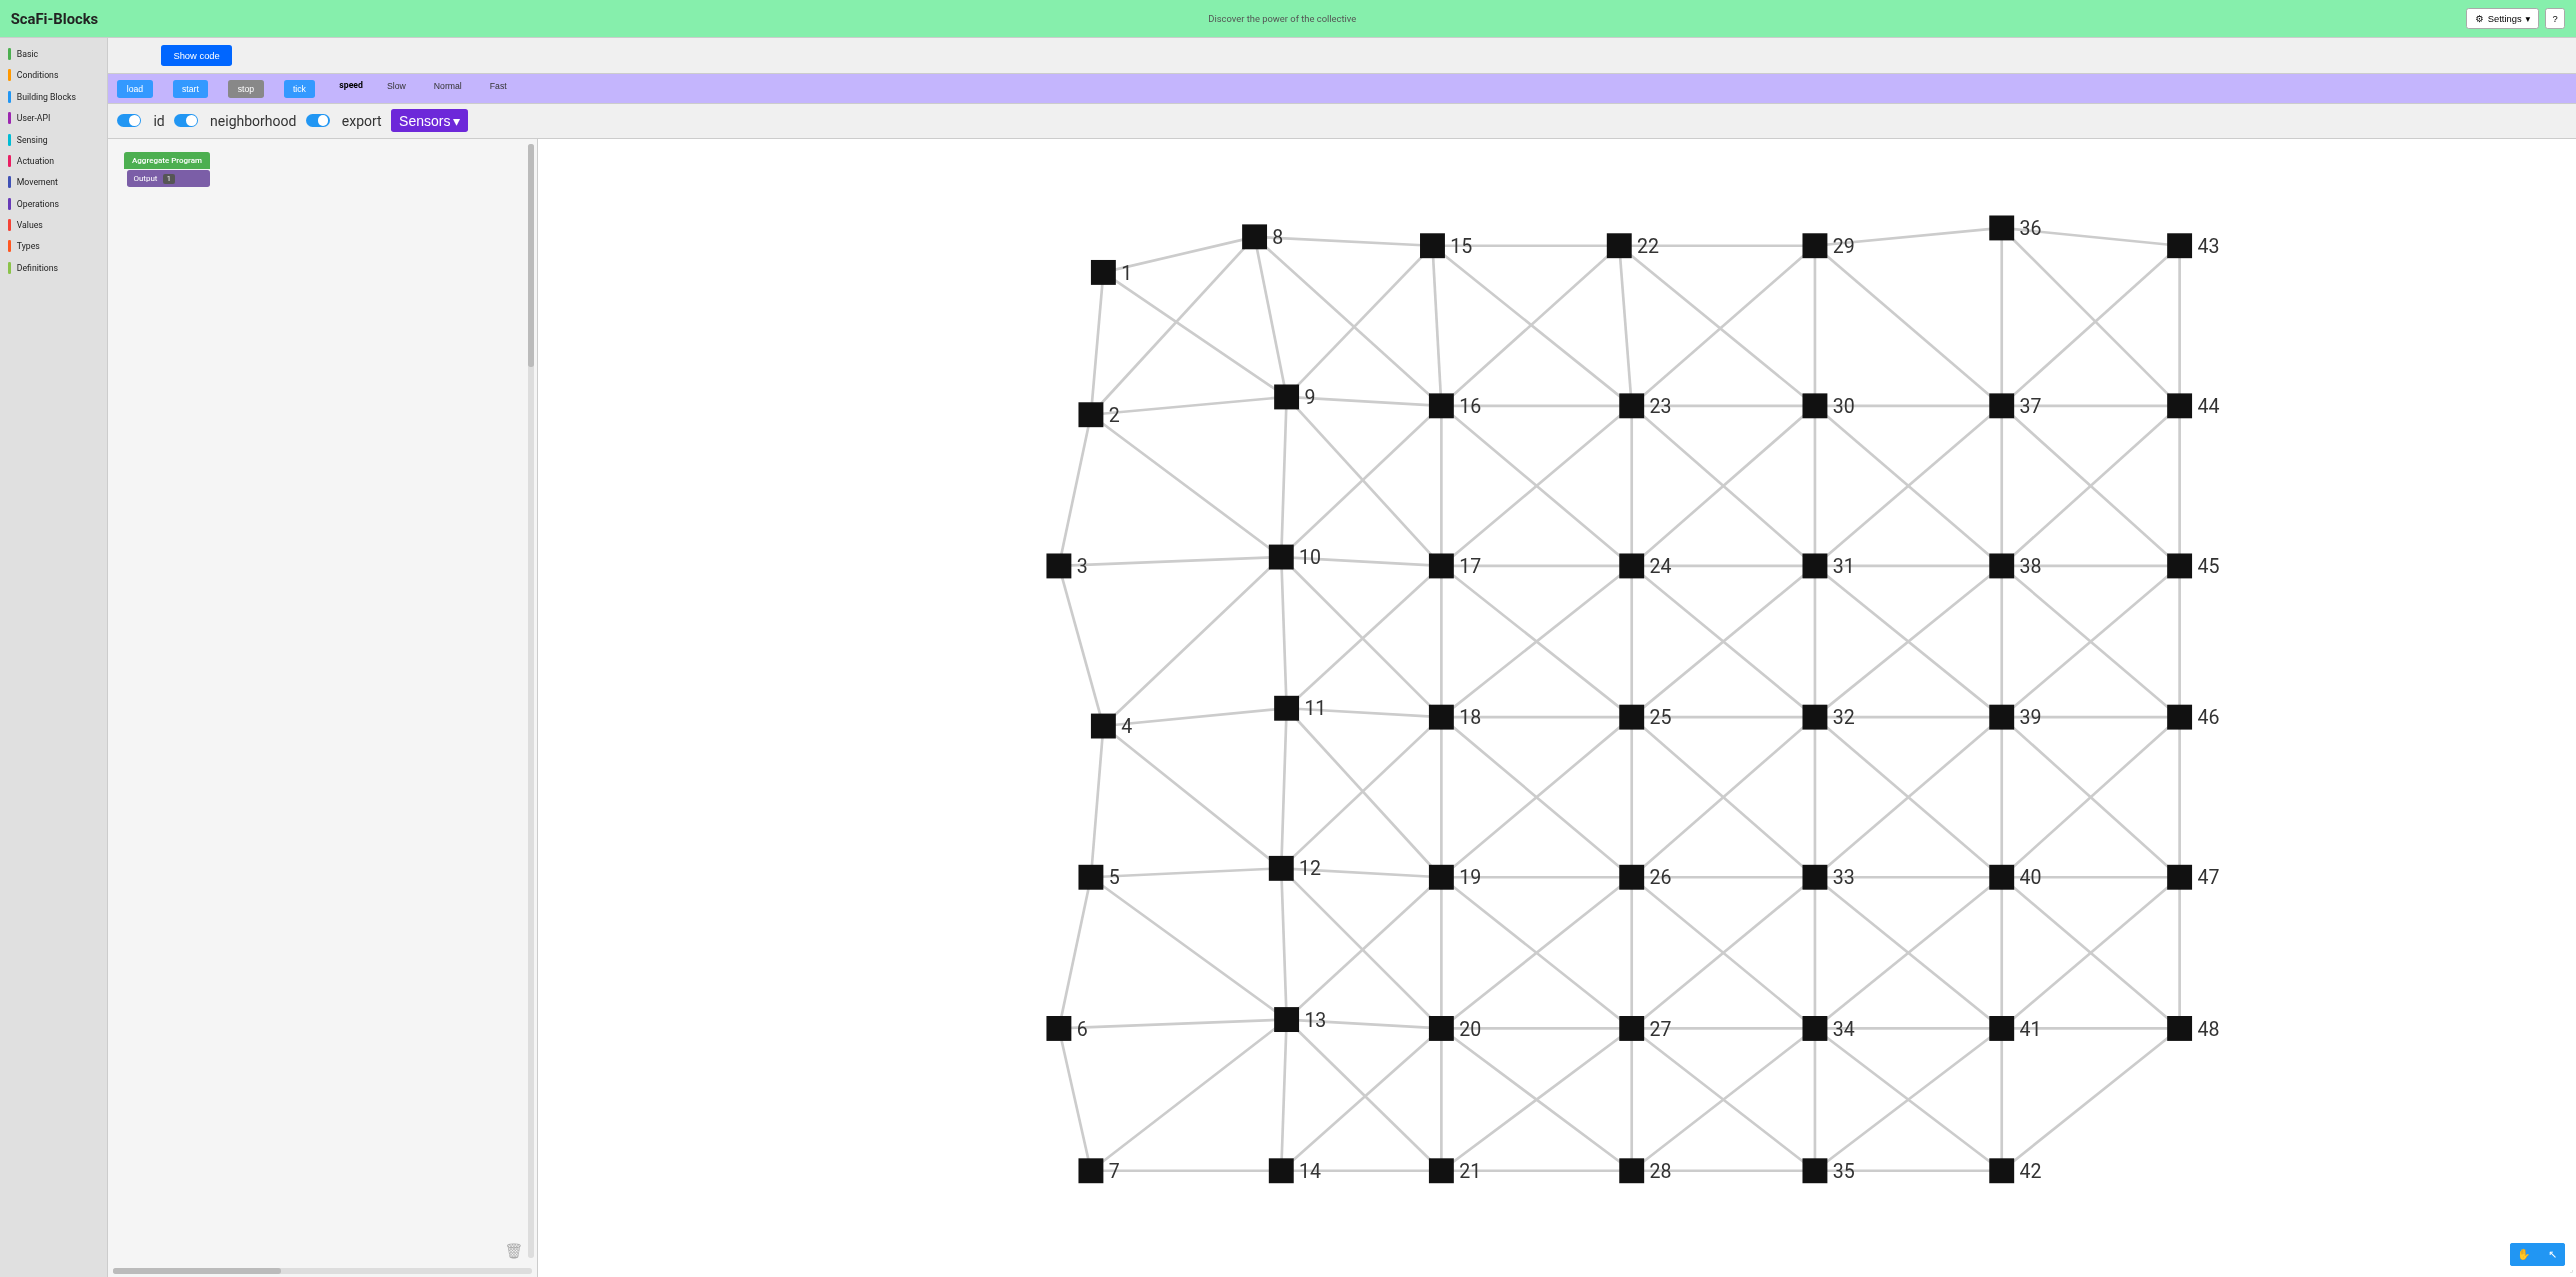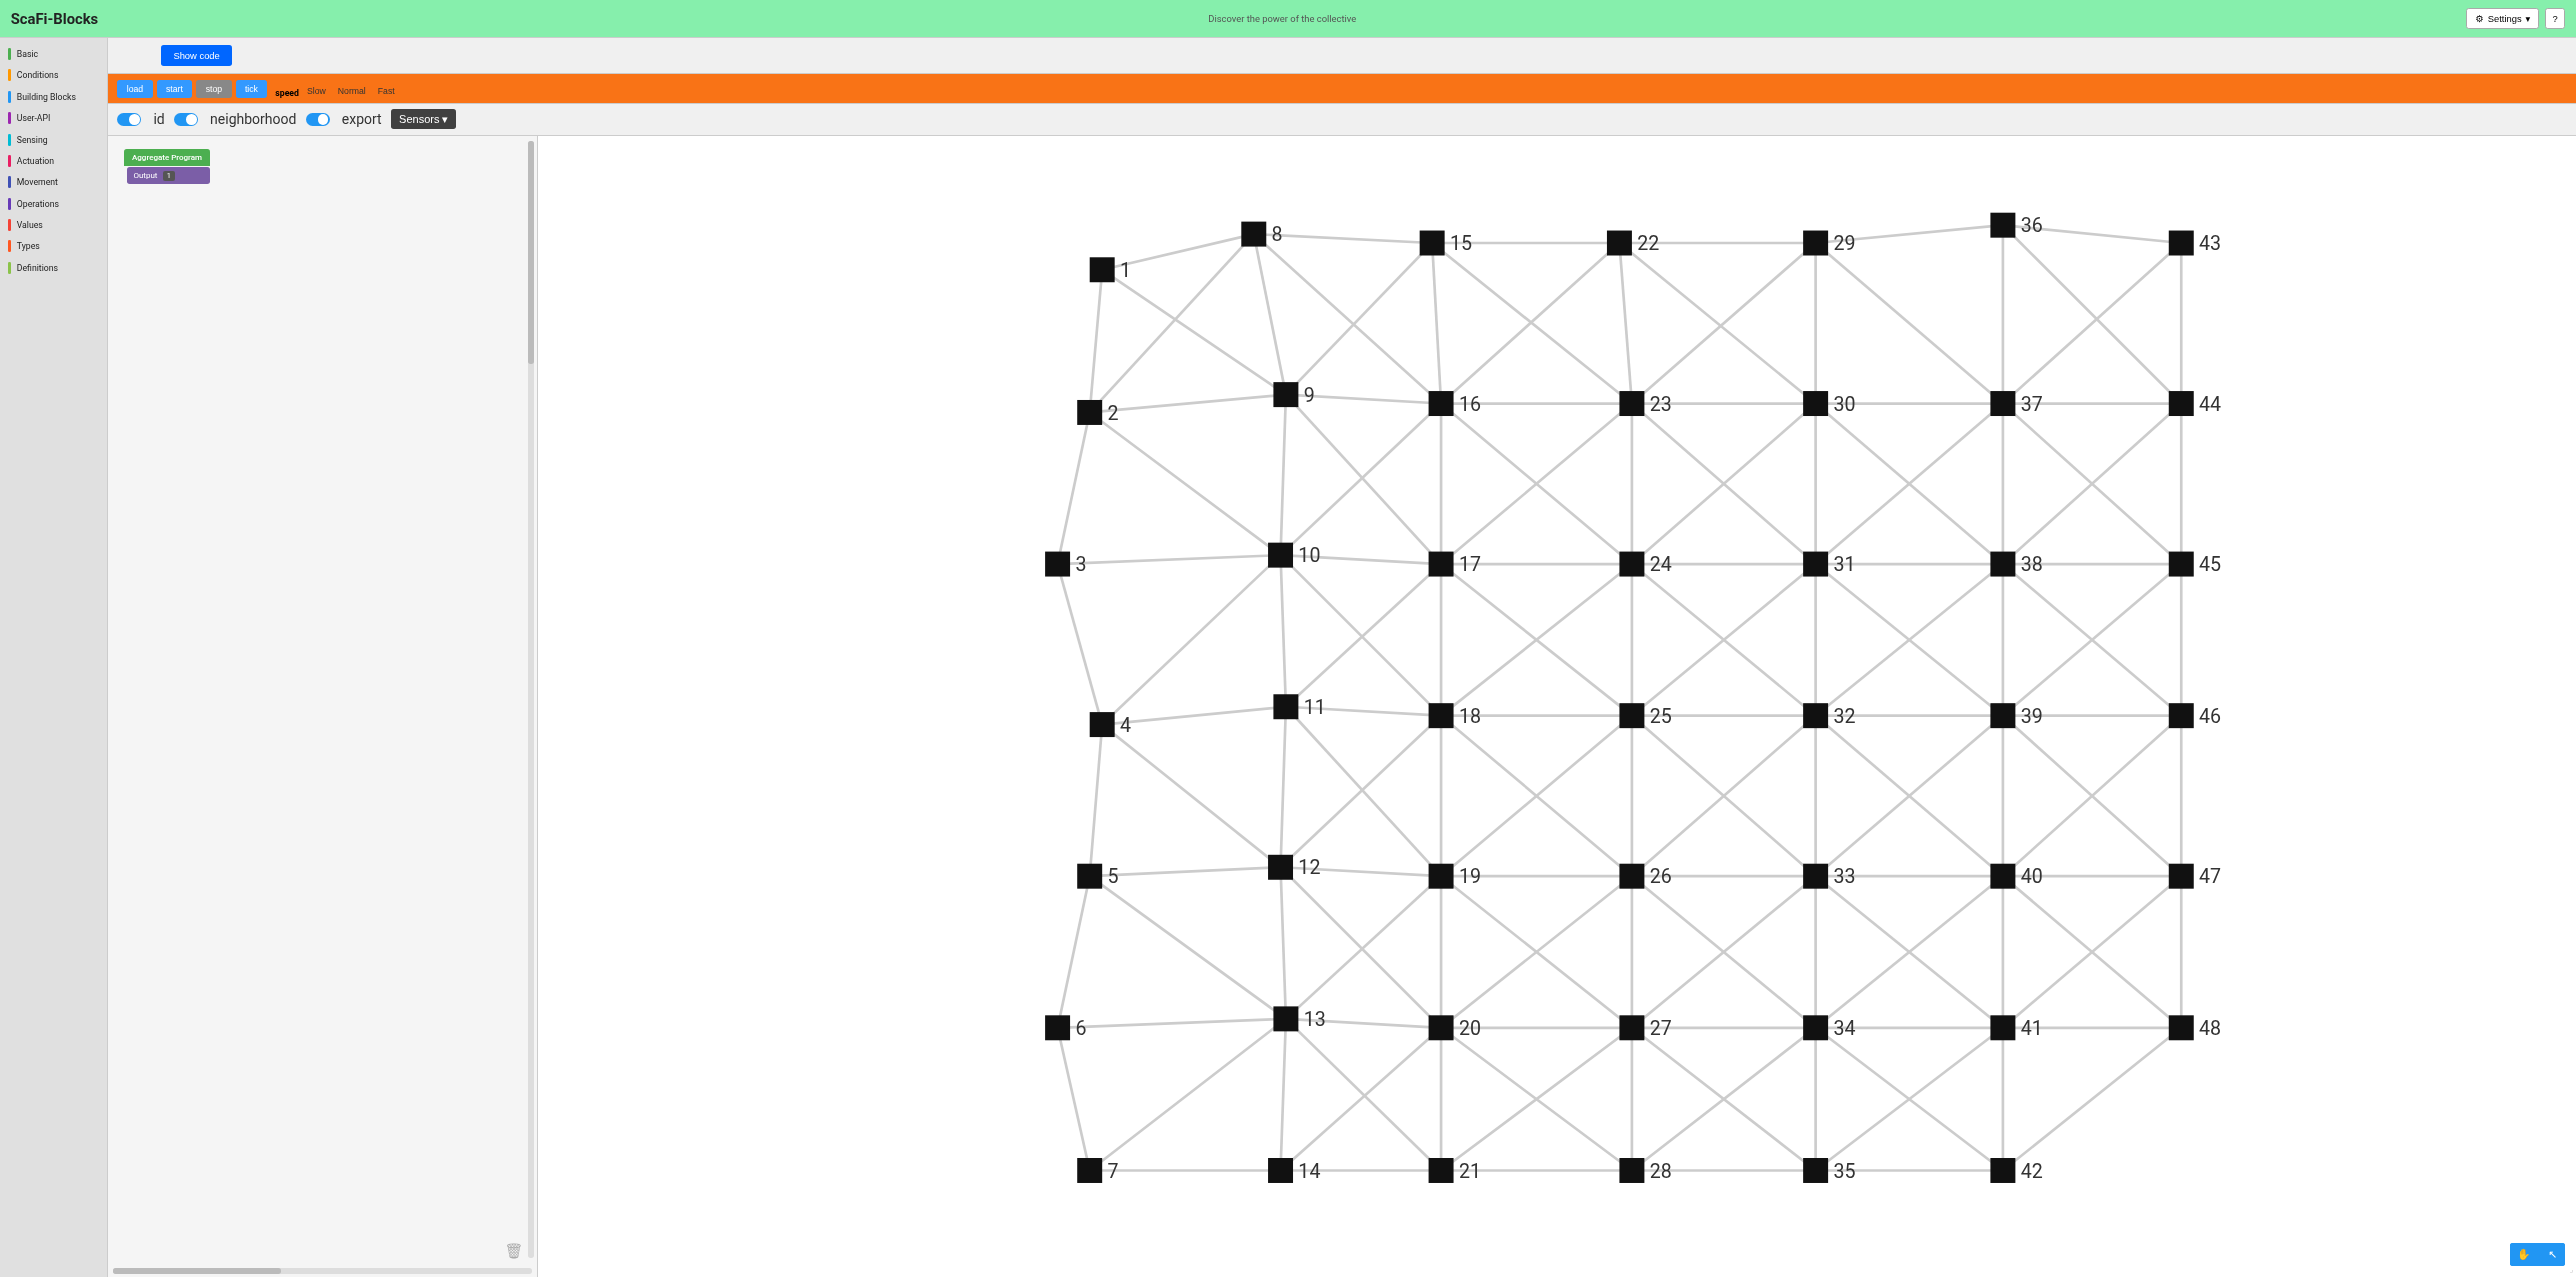--- a/index.html
+++ b/index.html
@@ -115,25 +115,25 @@
       padding: 5.4px 12px;
       font-size: 9.4px;
       cursor: pointer;
       font-weight: 500;
       margin-left: 44px;
     }
 
     
     .sim-controls {
       display: flex;
-      align-items: flex-end;
+      align-items: flex-start;
       padding: 5.4px 9.4px;
-      background: #f97316;
+      background: #c4b5fd;
       border-bottom: 0.7px solid #ccc;
-      gap: 4px;
+      gap: 20px;
     }
     .btn-sim {
       border: none;
       border-radius: 2.7px;
       padding: 4px 9.4px;
       font-size: 8.7px;
       cursor: pointer;
       font-weight: 500;
     }
     .btn-load { background: #3399ff; color: white; }
@@ -179,26 +179,26 @@
       width: 10.7px;
       height: 10.7px;
       border-radius: 50%;
       background: white;
       top: 1.3px;
       right: 1.3px;
       transition: left 0.2s;
     }
     .toggle-label { font-size: 14px; color: #333; margin-left: 8px; }
     .btn-sensors {
-      background: #404040;
+      background: #6d28d9;
       color: white;
       border: none;
       border-radius: 2.7px;
       padding: 3.4px 8px;
-      font-size: 11px;
+      font-size: 14px;
       cursor: pointer;
       display: flex;
       align-items: center;
       gap: 2.7px;
     }
 
     
     .split-pane {
       display: flex;
       flex: 1;

